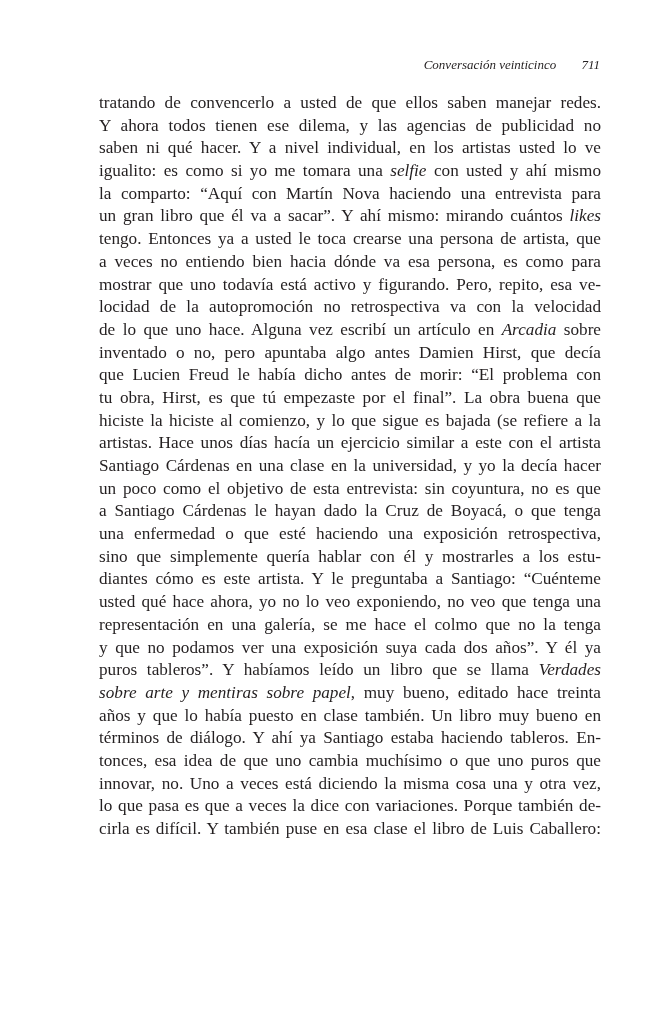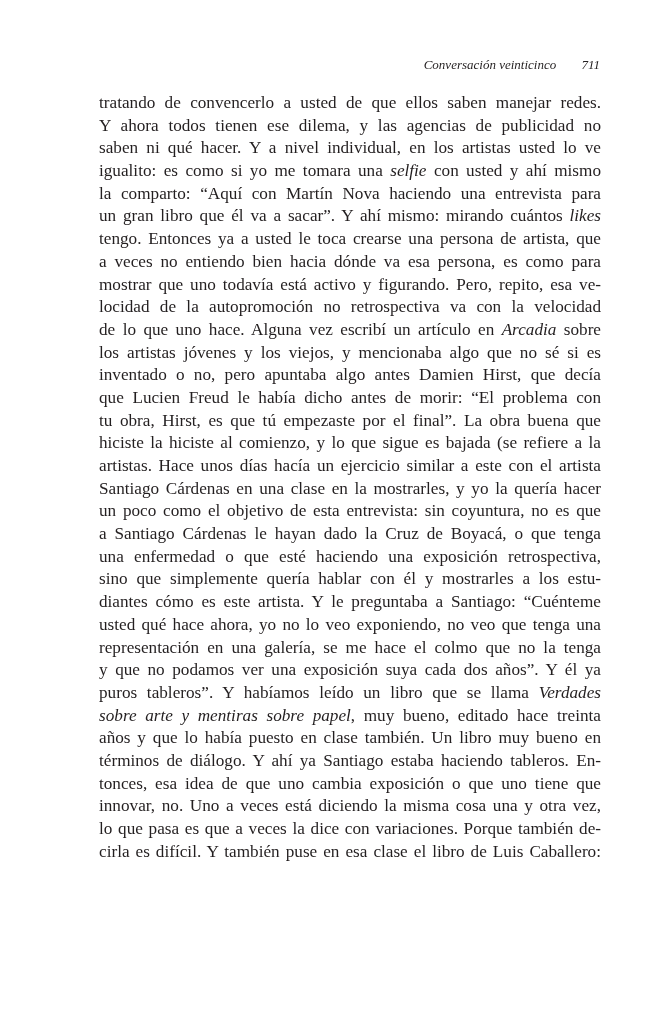--- a/index.html
+++ b/index.html
@@ -55,36 +55,35 @@
     <span class="line"><span>Y ahora todos tienen ese dilema, y las agencias de publicidad no</span></span>
     <span class="line"><span>saben ni qué hacer. Y a nivel individual, en los artistas usted lo ve</span></span>
     <span class="line"><span>igualito: es como si yo me tomara una </span><span class="it">selfie</span><span> con usted y ahí mismo</span></span>
     <span class="line"><span>la comparto: “Aquí con Martín Nova haciendo una entrevista para</span></span>
     <span class="line"><span>un gran libro que él va a sacar”. Y ahí mismo: mirando cuántos </span><span class="it">likes</span></span>
     <span class="line"><span>tengo. Entonces ya a usted le toca crearse una persona de artista, que</span></span>
     <span class="line"><span>a veces no entiendo bien hacia dónde va esa persona, es como para</span></span>
     <span class="line"><span>mostrar que uno todavía está activo y figurando. Pero, repito, esa ve-</span></span>
     <span class="line"><span>locidad de la autopromoción no retrospectiva va con la velocidad</span></span>
     <span class="line"><span>de lo que uno hace. Alguna vez escribí un artículo en </span><span class="it">Arcadia</span><span> sobre</span></span>
-    <span class="line"><span>los artistas jóvenes y los viejos, y mencionaba algo que no sé si es</span></span>
     <span class="line"><span>inventado o no, pero apuntaba algo antes Damien Hirst, que decía</span></span>
     <span class="line"><span>que Lucien Freud le había dicho antes de morir: “El problema con</span></span>
     <span class="line"><span>tu obra, Hirst, es que tú empezaste por el final”. La obra buena que</span></span>
     <span class="line"><span>hiciste la hiciste al comienzo, y lo que sigue es bajada (se refiere a la</span></span>
     <span class="line"><span>artistas. Hace unos días hacía un ejercicio similar a este con el artista</span></span>
-    <span class="line"><span>Santiago Cárdenas en una clase en la mostrarles, y yo la quería hacer</span></span>
+    <span class="line"><span>Santiago Cárdenas en una clase en la universidad, y yo la decía hacer</span></span>
     <span class="line"><span>un poco como el objetivo de esta entrevista: sin coyuntura, no es que</span></span>
     <span class="line"><span>a Santiago Cárdenas le hayan dado la Cruz de Boyacá, o que tenga</span></span>
     <span class="line"><span>una enfermedad o que esté haciendo una exposición retrospectiva,</span></span>
     <span class="line"><span>sino que simplemente quería hablar con él y mostrarles a los estu-</span></span>
     <span class="line"><span>diantes cómo es este artista. Y le preguntaba a Santiago: “Cuénteme</span></span>
     <span class="line"><span>usted qué hace ahora, yo no lo veo exponiendo, no veo que tenga una</span></span>
     <span class="line"><span>representación en una galería, se me hace el colmo que no la tenga</span></span>
     <span class="line"><span>y que no podamos ver una exposición suya cada dos años”. Y él ya</span></span>
     <span class="line"><span>puros tableros”. Y habíamos leído un libro que se llama </span><span class="it">Verdades</span></span>
     <span class="line"><span class="it">sobre arte y mentiras sobre papel</span><span>, muy bueno, editado hace treinta</span></span>
     <span class="line"><span>años y que lo había puesto en clase también. Un libro muy bueno en</span></span>
     <span class="line"><span>términos de diálogo. Y ahí ya Santiago estaba haciendo tableros. En-</span></span>
-    <span class="line"><span>tonces, esa idea de que uno cambia exposición o que uno tiene que</span></span>
+    <span class="line"><span>tonces, esa idea de que uno cambia muchísimo o que uno puros que</span></span>
     <span class="line"><span>innovar, no. Uno a veces está diciendo la misma cosa una y otra vez,</span></span>
     <span class="line"><span>lo que pasa es que a veces la dice con variaciones. Porque también de-</span></span>
     <span class="line"><span>cirla es difícil. Y también puse en esa clase el libro de Luis Caballero:</span></span>
   </div>
 
 </body></html>

